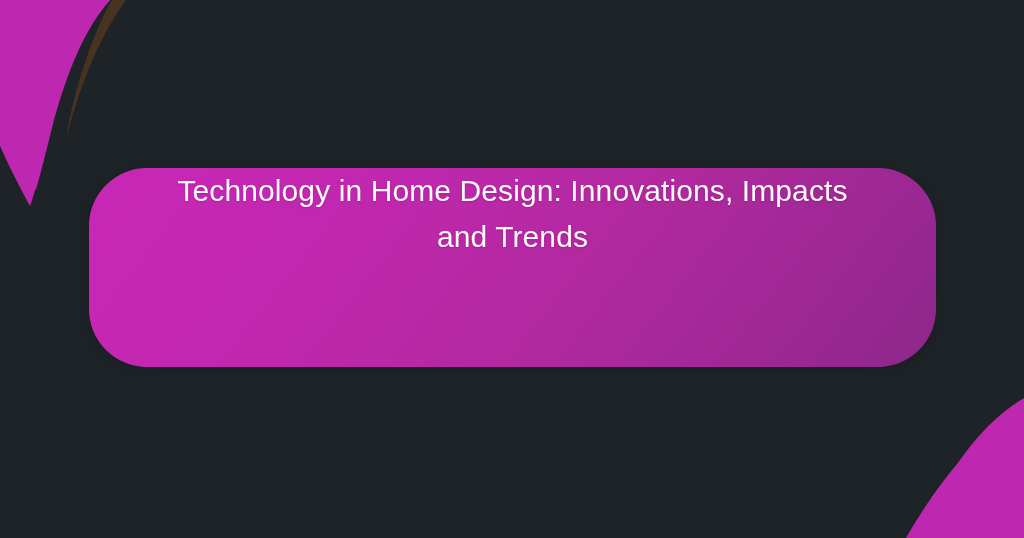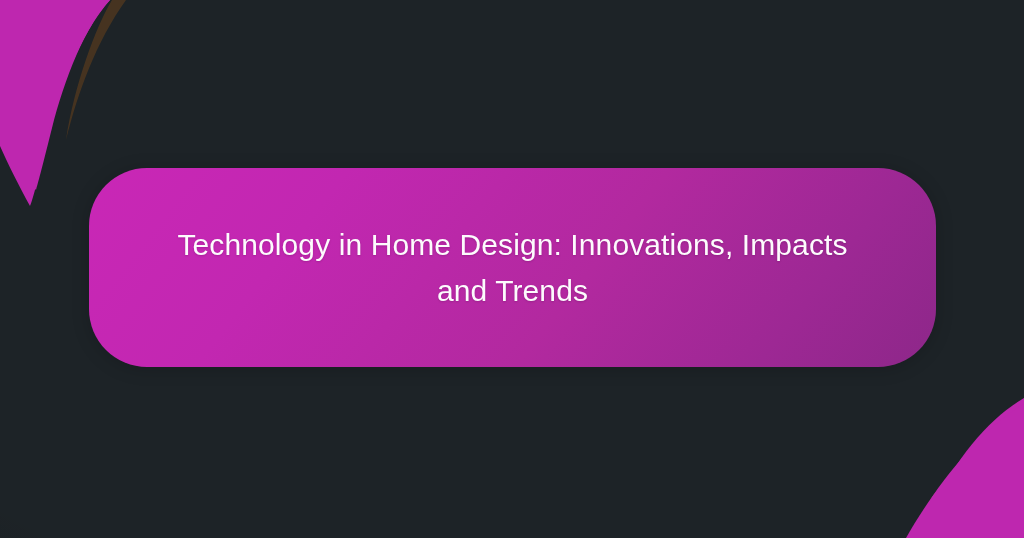--- a/index.html
+++ b/index.html
@@ -127,21 +127,21 @@
   .corners svg { display:block; width:1024px; height:538px; }
 
   
   .title-card {
     position:absolute;
     left:89px; top:168px;
     width:847px; height:199px;
     border-radius:58px;
     background:linear-gradient(128deg,#c927b6 0%,#c227b1 26%,#b2299f 58%,#9d2894 82%,#8d2789 100%);
     box-shadow:0 2px 18px rgba(0,0,0,.18);
-    display:flex; align-items:center; justify-content:center;
+    display:flex; justify-content:center;
   }
   .title-text {
     width:700px;
     text-align:center;
     color:#fdfbfd;
     font-size:30px;
     font-weight:400;
     line-height:46px;
     letter-spacing:.1px;
     text-shadow:0 1px 2px rgba(70,8,62,.22);

